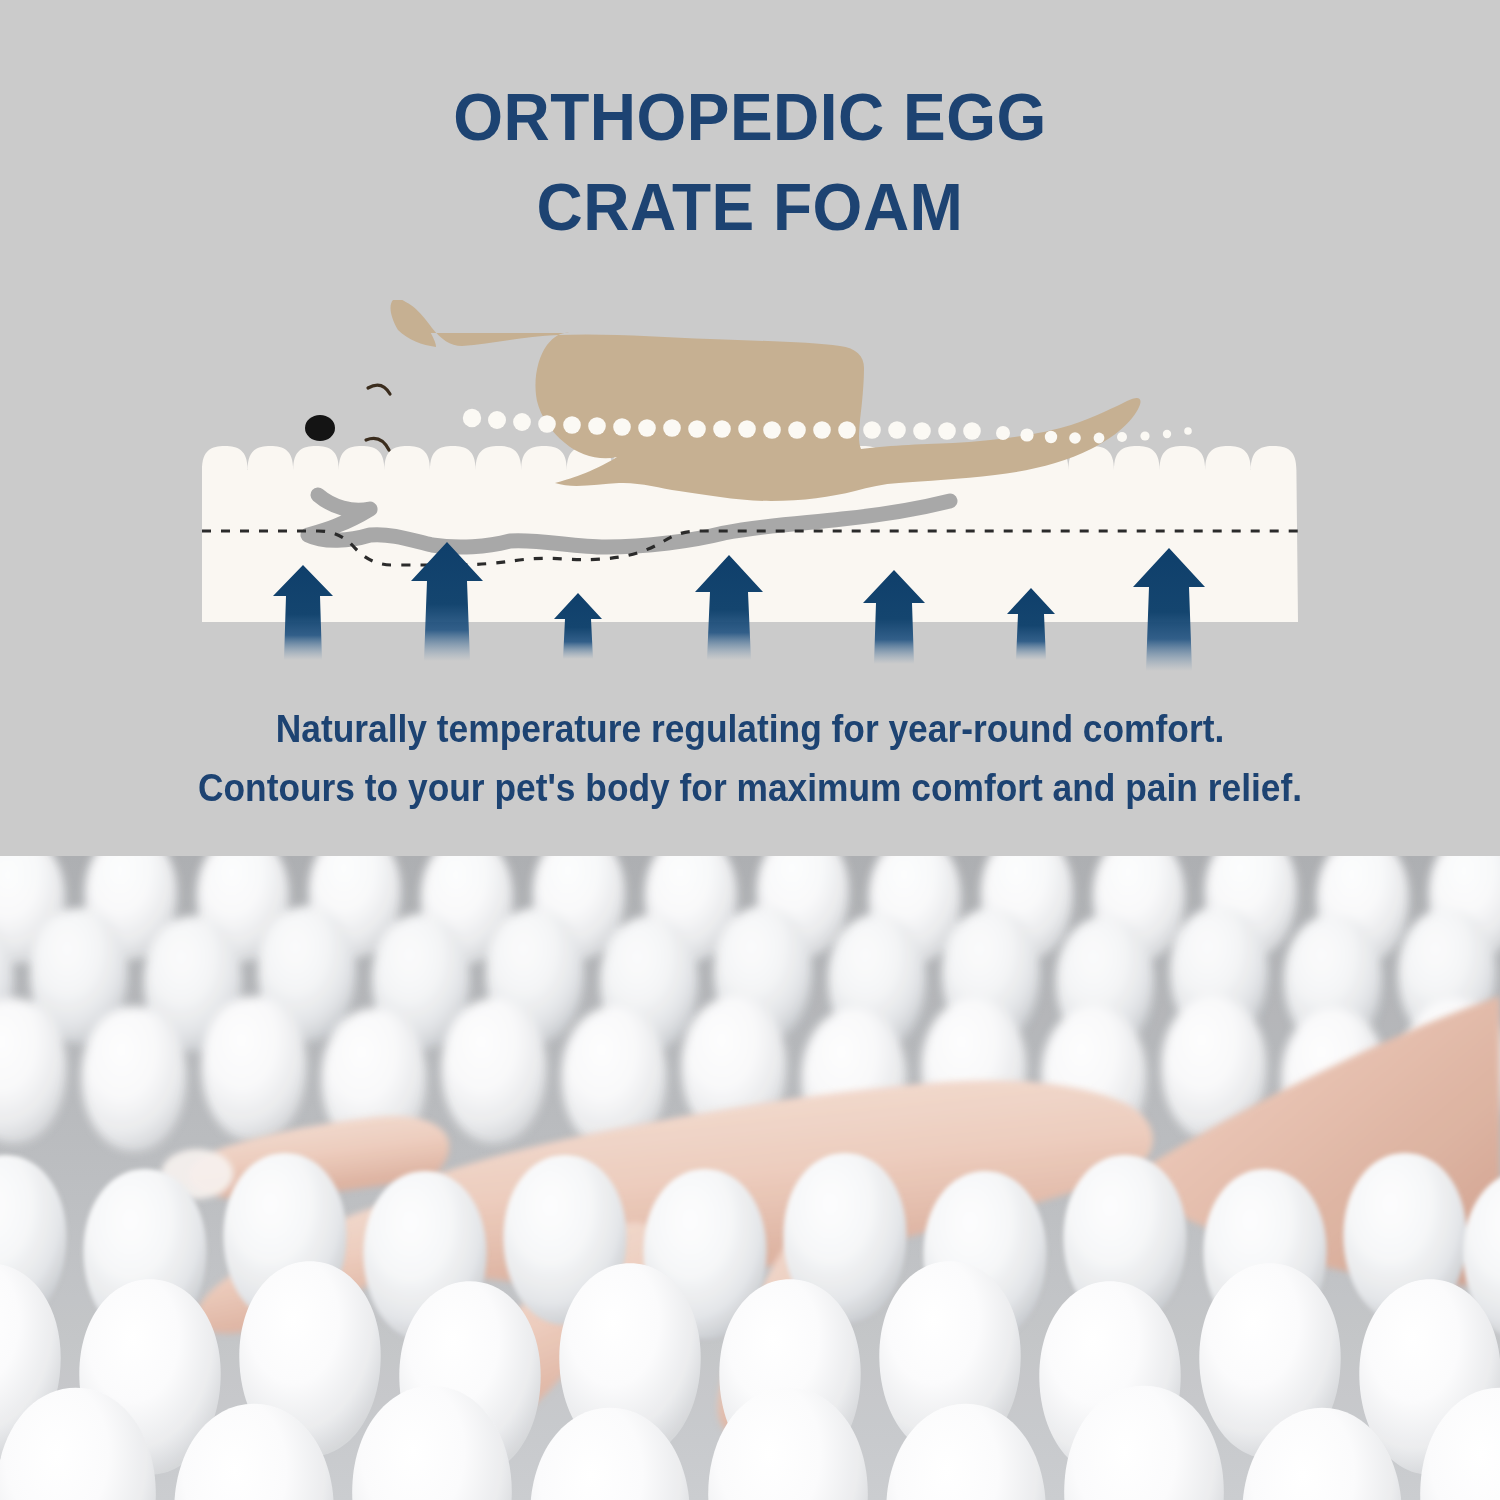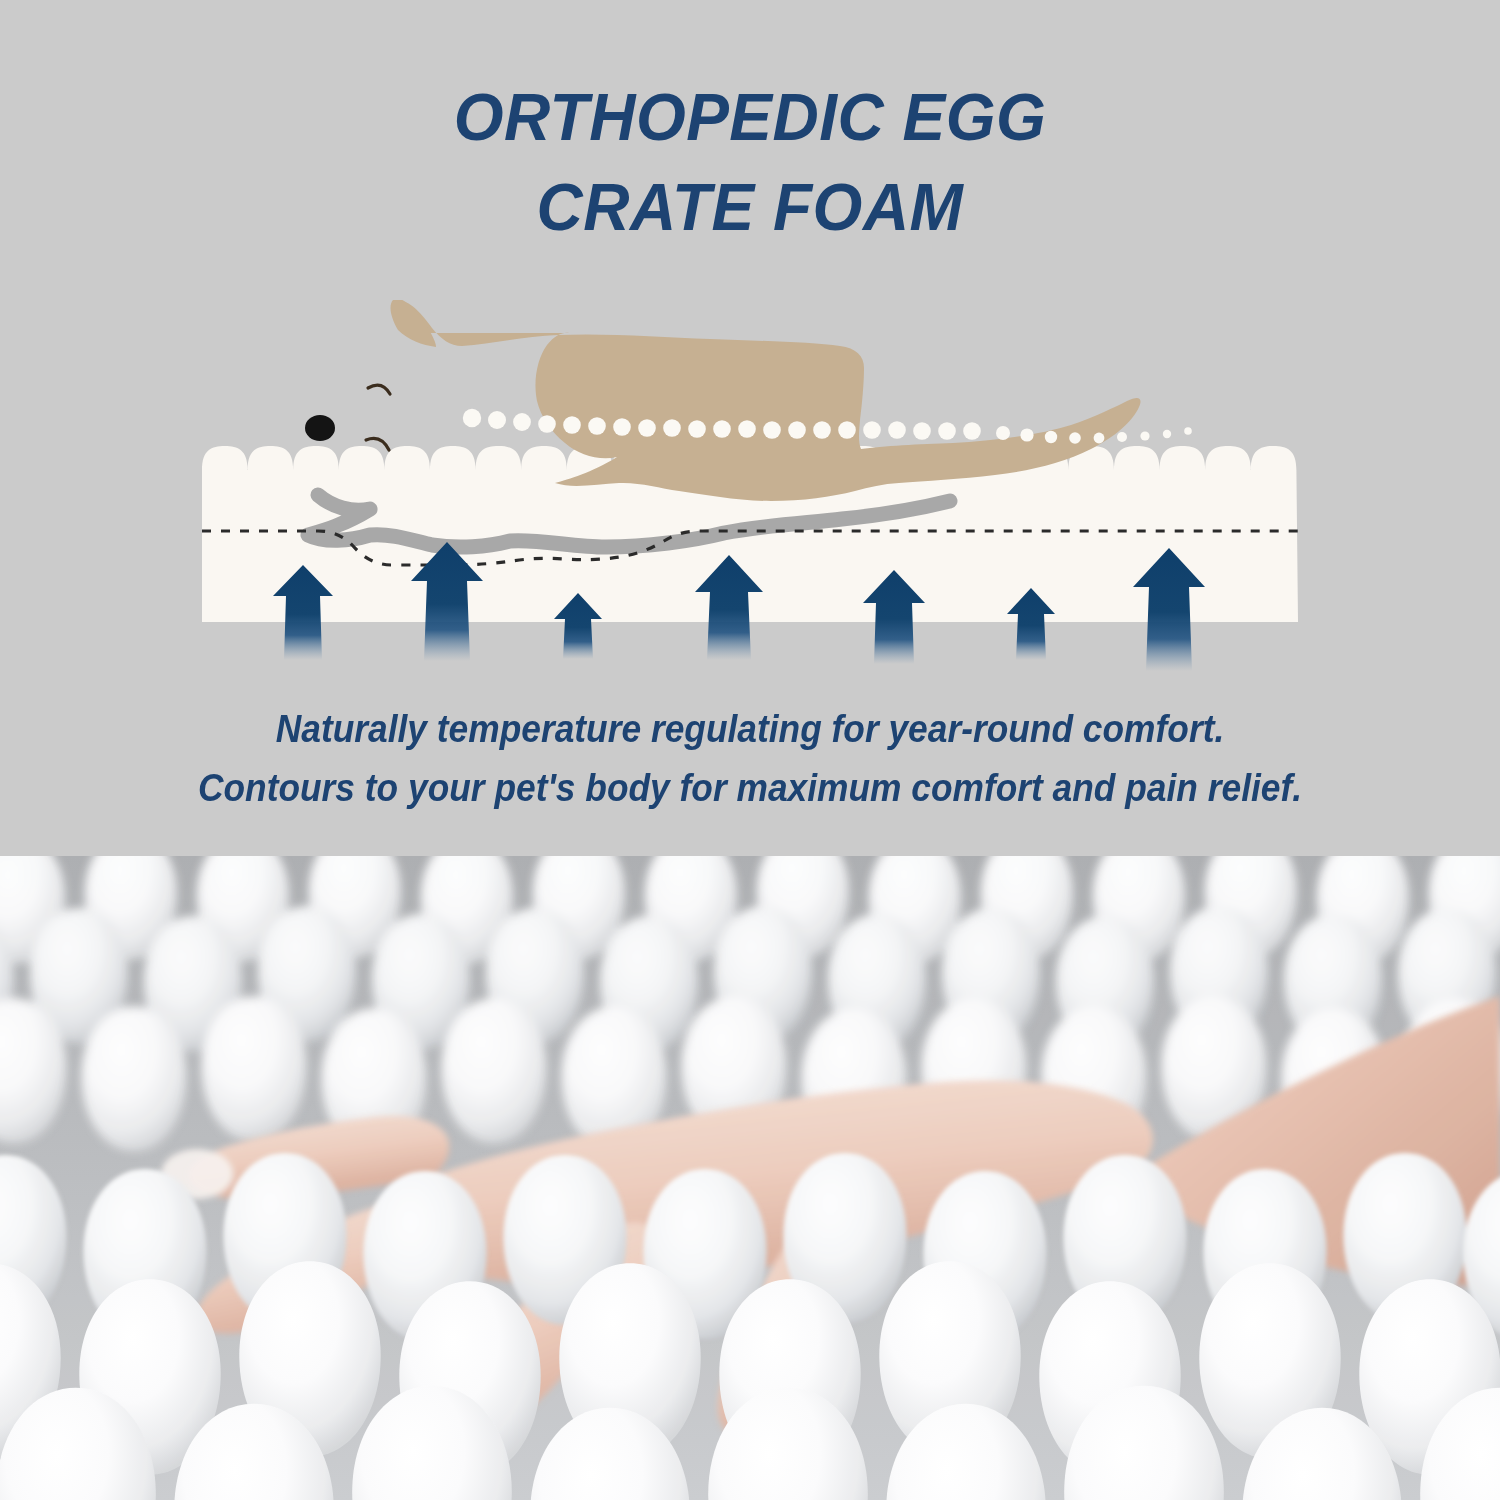--- a/index.html
+++ b/index.html
@@ -20,21 +20,20 @@
   }
 
   
   #top-section {
     position: absolute;
     left: 0; top: 0;
     width: 1500px;
     height: 856px;
     background: #cbcbcb;
     overflow: hidden;
-    font-style: italic;
   }
 
   #headline {
     position: absolute;
     left: 0;
     top: 72px;
     width: 1500px;
     text-align: center;
     color: #1d4372;
     font-family: "Liberation Sans", sans-serif;

